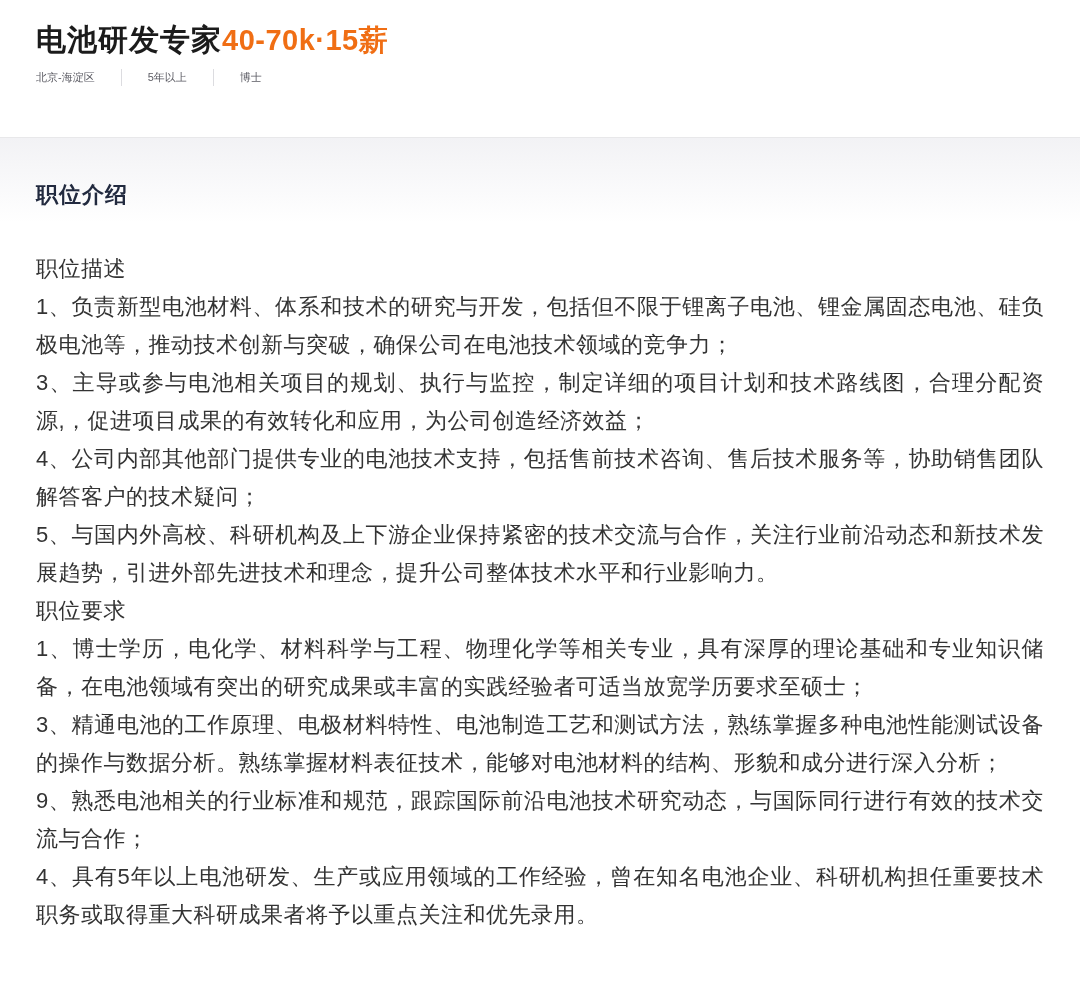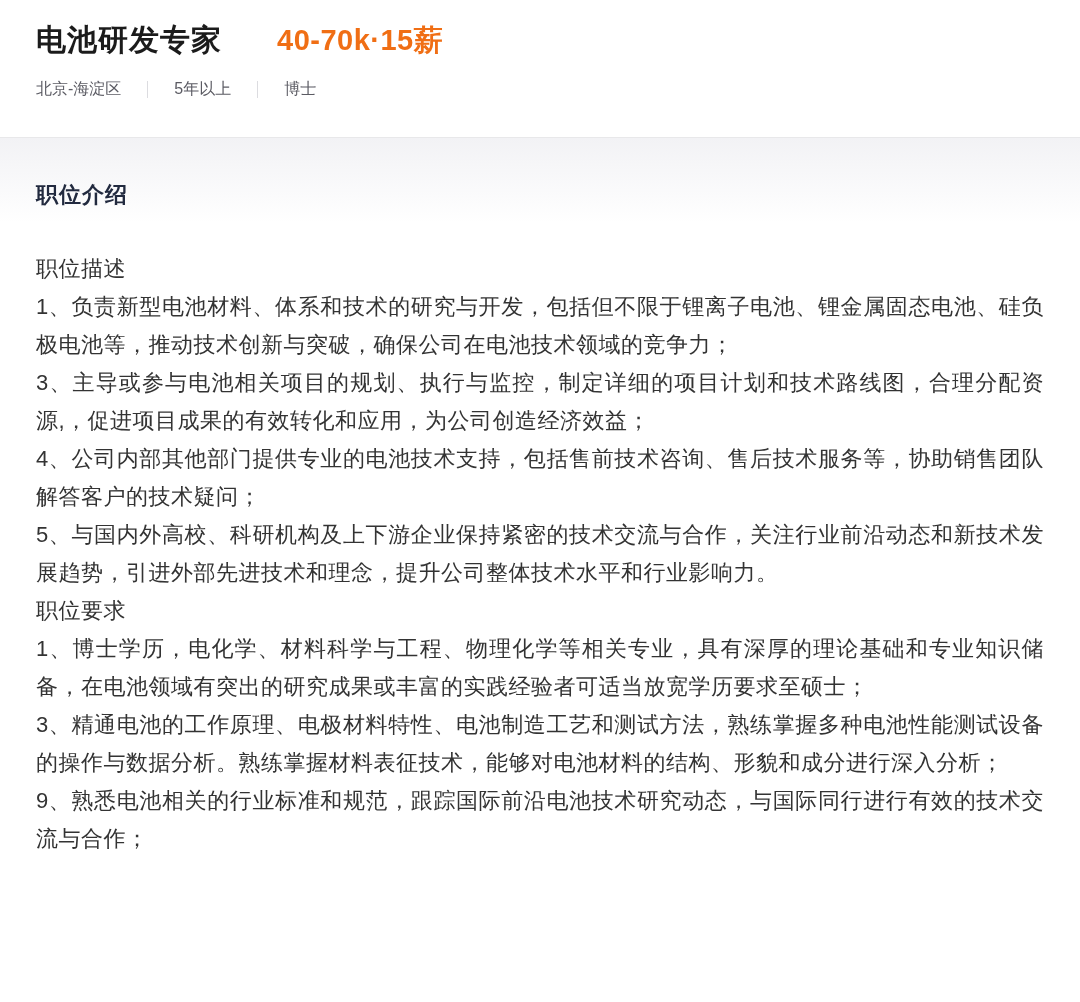--- a/index.html
+++ b/index.html
@@ -23,28 +23,27 @@
   .job-title {
     font-size: 30px;
     font-weight: 700;
     color: #1b1b1b;
     letter-spacing: 1px;
   }
   .job-salary {
     font-size: 29px;
     font-weight: 700;
     color: #f06e14;
-    margin-left: 55px;
     letter-spacing: 0.5px;
   }
   .meta-row {
-    margin-top: 18px;
+    margin-top: 8px;
     display: flex;
     align-items: center;
-    font-size: 16px;
+    font-size: 11px;
     color: #5b5b63;
   }
   .meta-item { white-space: nowrap; }
   .meta-sep {
     width: 1px;
     height: 17px;
     background: #dcdce0;
     margin: 0 26px;
   }
   
@@ -98,14 +97,15 @@
   <div class="job-body">
     <p>职位描述</p>
     <p>1、负责新型电池材料、体系和技术的研究与开发，包括但不限于锂离子电池、锂金属固态电池、硅负极电池等，推动技术创新与突破，确保公司在电池技术领域的竞争力；</p>
     <p>3、主导或参与电池相关项目的规划、执行与监控，制定详细的项目计划和技术路线图，合理分配资源,，促进项目成果的有效转化和应用，为公司创造经济效益；</p>
     <p>4、公司内部其他部门提供专业的电池技术支持，包括售前技术咨询、售后技术服务等，协助销售团队解答客户的技术疑问；</p>
     <p>5、与国内外高校、科研机构及上下游企业保持紧密的技术交流与合作，关注行业前沿动态和新技术发展趋势，引进外部先进技术和理念，提升公司整体技术水平和行业影响力。</p>
     <p>职位要求</p>
     <p>1、博士学历，电化学、材料科学与工程、物理化学等相关专业，具有深厚的理论基础和专业知识储备，在电池领域有突出的研究成果或丰富的实践经验者可适当放宽学历要求至硕士；</p>
     <p>3、精通电池的工作原理、电极材料特性、电池制造工艺和测试方法，熟练掌握多种电池性能测试设备的操作与数据分析。熟练掌握材料表征技术，能够对电池材料的结构、形貌和成分进行深入分析；</p>
     <p>9、熟悉电池相关的行业标准和规范，跟踪国际前沿电池技术研究动态，与国际同行进行有效的技术交流与合作；</p>
+    <p>4、具有5年以上电池研发、生产或应用领域的工作经验，曾在知名电池企业、科研机构担任重要技术职务或取得重大科研成果者将予以重点关注和优先录用。</p>
   </div>
 </div>
 
 </body></html>

